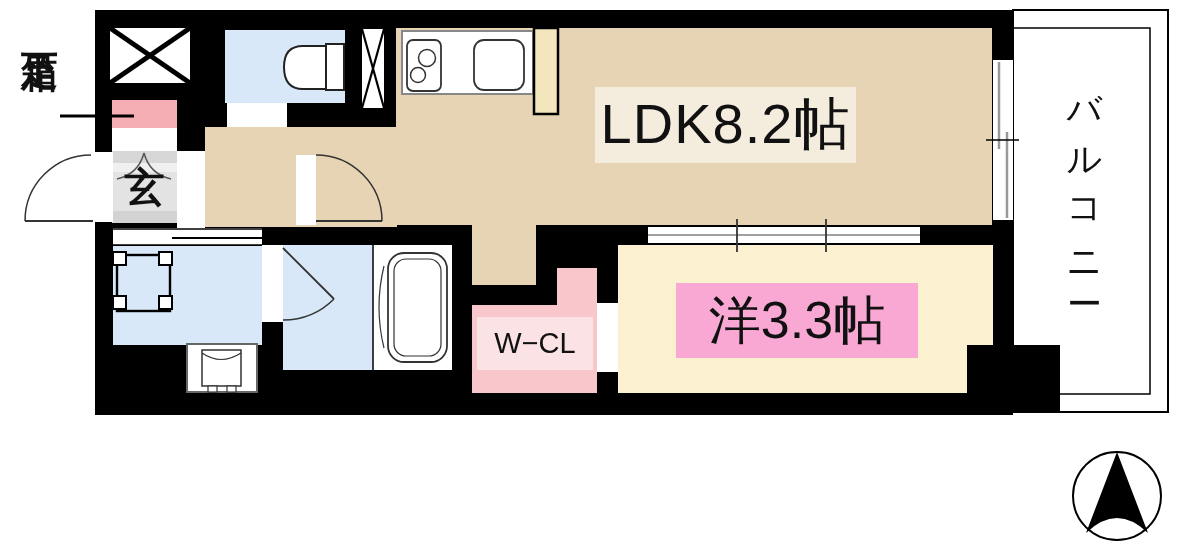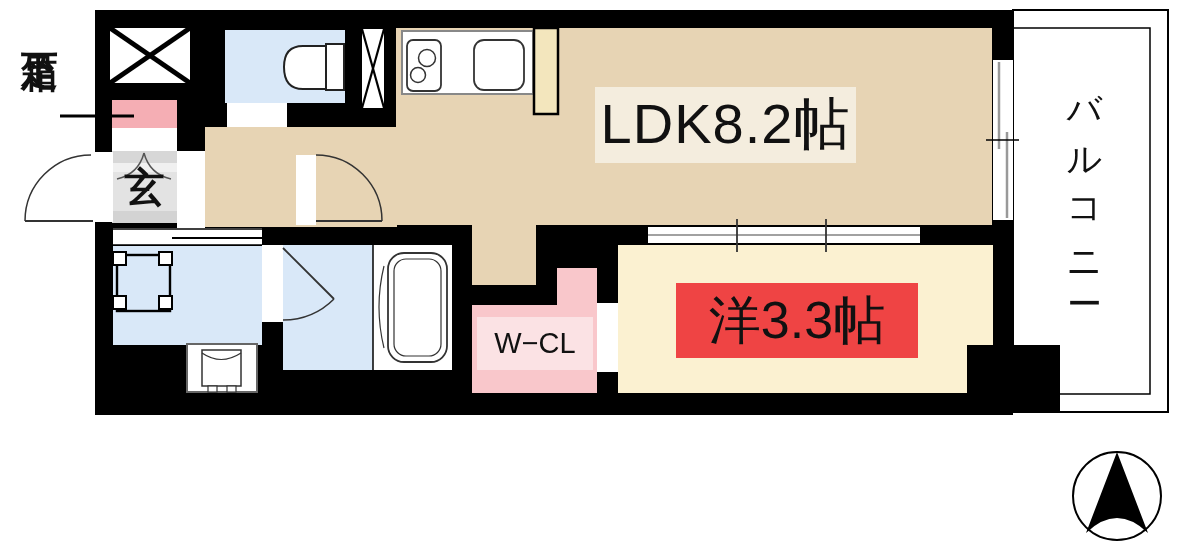--- a/index.html
+++ b/index.html
@@ -158,18 +158,18 @@
 
   <line x1="60" y1="116" x2="134" y2="116" stroke="#000" stroke-width="3"></line>
 
   <g>
     <circle cx="1117" cy="496" r="44" fill="#ffffff" stroke="#000" stroke-width="2"></circle>
     <path d="M1117,452 L1148,533 Q1117,503 1086,533 Z" fill="#000000"></path>
   </g>
 </svg>
 
   <div class="lbl lbl-ldk" style="background:#f4edde">LDK8.2帖</div>
-  <div class="lbl lbl-west" style="background:#ef4444">洋3.3帖</div>
+  <div class="lbl lbl-west" style="background:#f9a8d4">洋3.3帖</div>
   <div class="lbl lbl-wcl" style="background:#fbe2e4">W−CL</div>
   <div class="lbl lbl-gen">玄</div>
   <div class="lbl lbl-balcony">バルコニー</div>
   <div class="lbl lbl-shoe">下足箱</div>
 </div>
 
 </body></html>

